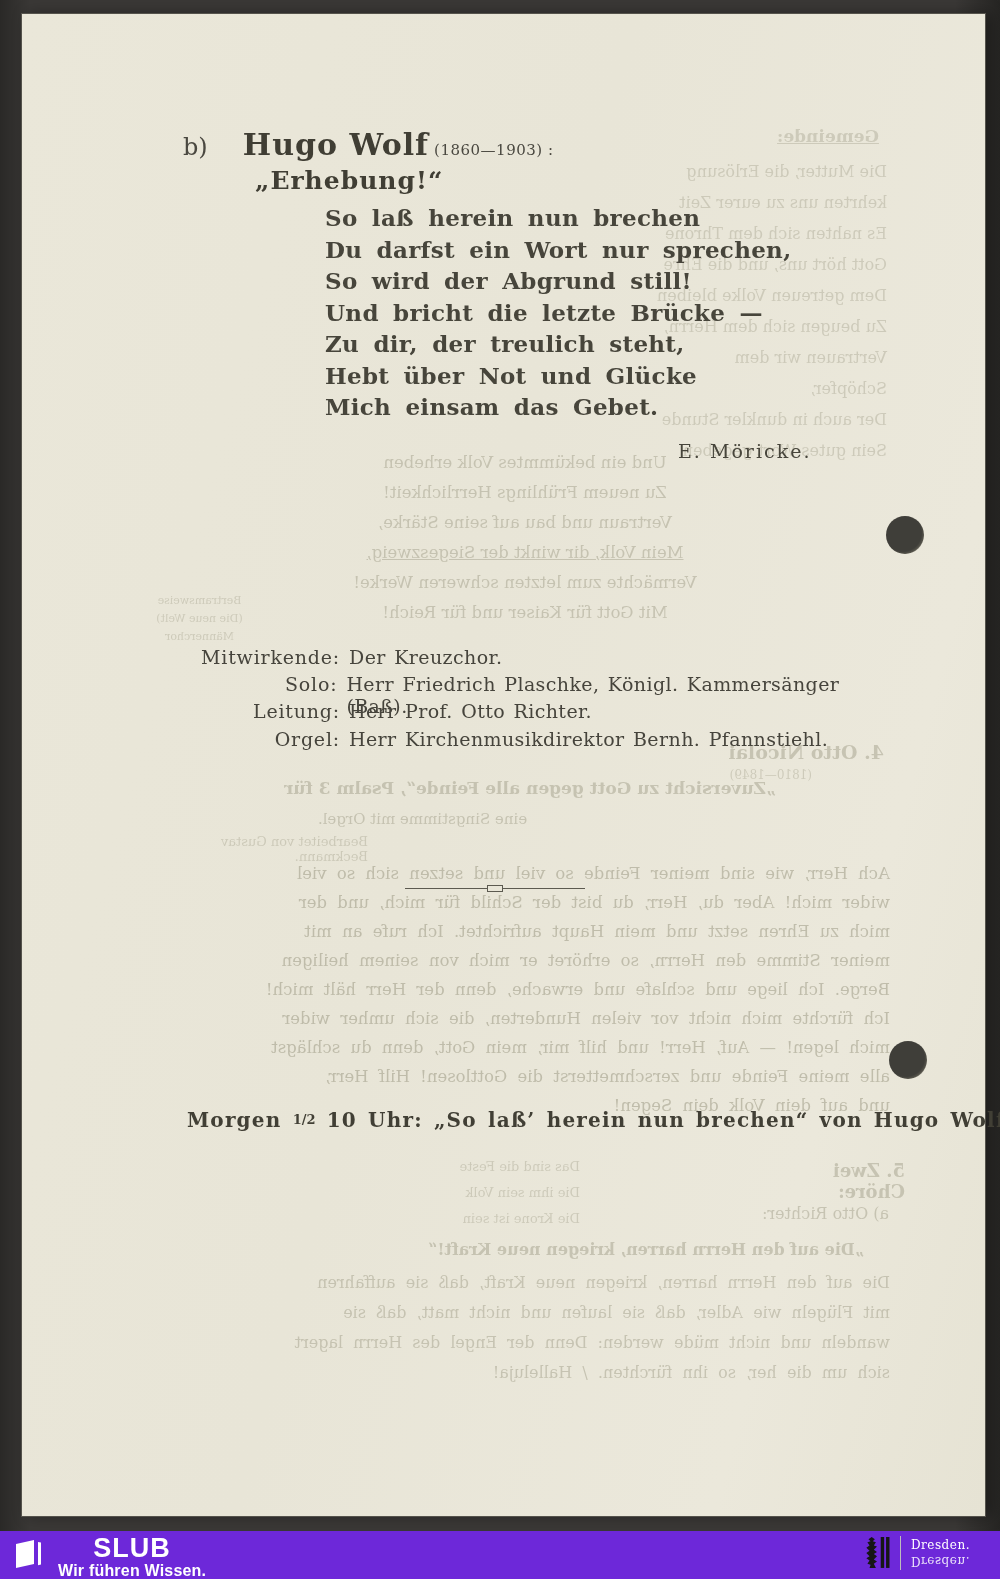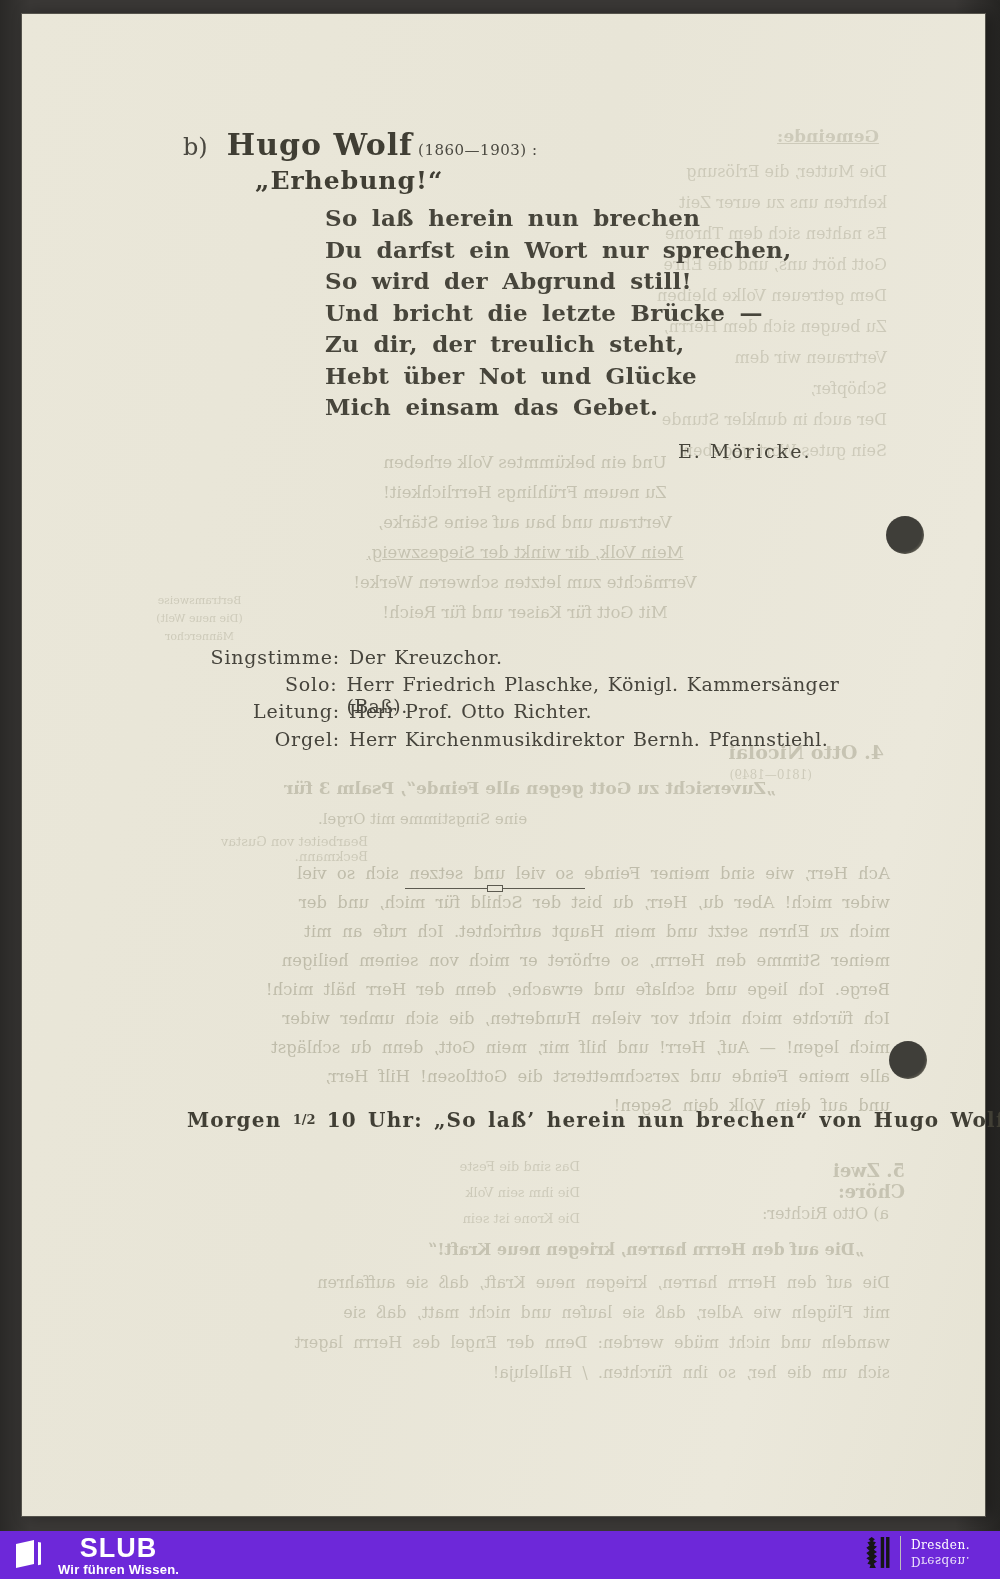--- a/index.html
+++ b/index.html
@@ -59,21 +59,21 @@
 
   
   .footer {
     position:absolute; left:0; top:1531px; width:1000px; height:63px;
     background:#6d28d9; font-family:"Liberation Sans", sans-serif;text-align:center;
   }
   .slub-block { position:absolute; left:12px; top:3px; display:flex; }
   .book-icon { width:34px; height:34px; margin-top:3px; }
   .slub-text { margin-left:12px; }
   .slub-name { font-size:27px; font-weight:bold; color:#fff; letter-spacing:1px; line-height:28px; }
-  .slub-tagline { font-size:13px; font-weight:bold; color:#fff; letter-spacing:.2px; }
+  .slub-tagline { font-size:16px; font-weight:bold; color:#fff; letter-spacing:.2px; }
   .dresden-block { position:absolute; left:862px; top:5px; display:flex; align-items:center; }
   .crest-icon { width:30px; height:32px; }
   .dd-divider { width:1px; height:34px; background:#bdbdbd; margin:0 10px 0 8px; }
   .dresden-name { font-family:"DejaVu Serif", serif; font-size:12px; color:#fff; letter-spacing:.5px; line-height:16px; }
   .dresden-reflect { transform:scaleY(-1); opacity:.85; margin-top:0px; }
 </style>
 </head>
 <body>
 
 <div class="scan-bg"></div>
@@ -140,41 +140,41 @@
   <div class="abs bleed b-op38" style="left:390px; top:1226px; width:452px; font-size:16px; font-weight:bold;">„Die auf den Herrn harren, kriegen neue Kraft!“</div>
   <div class="abs bleed b-op38" style="left:90px; top:1254px; width:778px; font-size:16px; line-height:30px; word-spacing:5px;">
     <div>Die auf den Herrn harren, kriegen neue Kraft, daß sie auffahren</div>
       <div>mit Flügeln wie Adler, daß sie laufen und nicht matt, daß sie</div>
     <div>wandeln und nicht müde werden: Denn der Engel des Herrn lagert</div>
       <div>sich um die her, so ihn fürchten. / Halleluja!</div>
   </div>
 
   <div class="abs" style="left:161px; top:113px; white-space:nowrap;">
     <span class="hd-prefix">b)</span>
-    <span class="hd-composer" style="margin-left:14px;">Hugo Wolf</span>
+    <span class="hd-composer" style="margin-left:30px;">Hugo Wolf</span>
     <span class="hd-dates" style="">(1860—1903) :</span>
   </div>
 
   <div class="abs piece-title" style="left:233px; top:152px;">„Erhebung!“</div>
 
   <div class="abs poem" style="left:303px; top:188px;">
     <div>So laß herein nun brechen</div>
     <div>Du darfst ein Wort nur sprechen,</div>
     <div>So wird der Abgrund still!</div>
     <div>Und bricht die letzte Brücke —</div>
     <div>Zu dir, der treulich steht,</div>
     <div>Hebt über Not und Glücke</div>
     <div>Mich einsam das Gebet.</div>
   </div>
 
   <div class="abs attribution" style="left:656px; top:426px;">E. Möricke.</div>
 
   <div class="abs credits" style="left:22px; top:632px; width:860px;">
     <div class="credit-row">
-      <div class="credit-label">Singstimme:</div>
+      <div class="credit-label">Mitwirkende:</div>
       <div class="credit-value">Der Kreuzchor.</div>
     </div>
     <div class="credit-row">
       <div class="credit-label">Solo:</div>
       <div class="credit-value">Herr Friedrich Plaschke, Königl. Kammersänger (Baß).</div>
     </div>
     <div class="credit-row">
       <div class="credit-label">Leitung:</div>
       <div class="credit-value">Herr Prof. Otto Richter.</div>
     </div>

